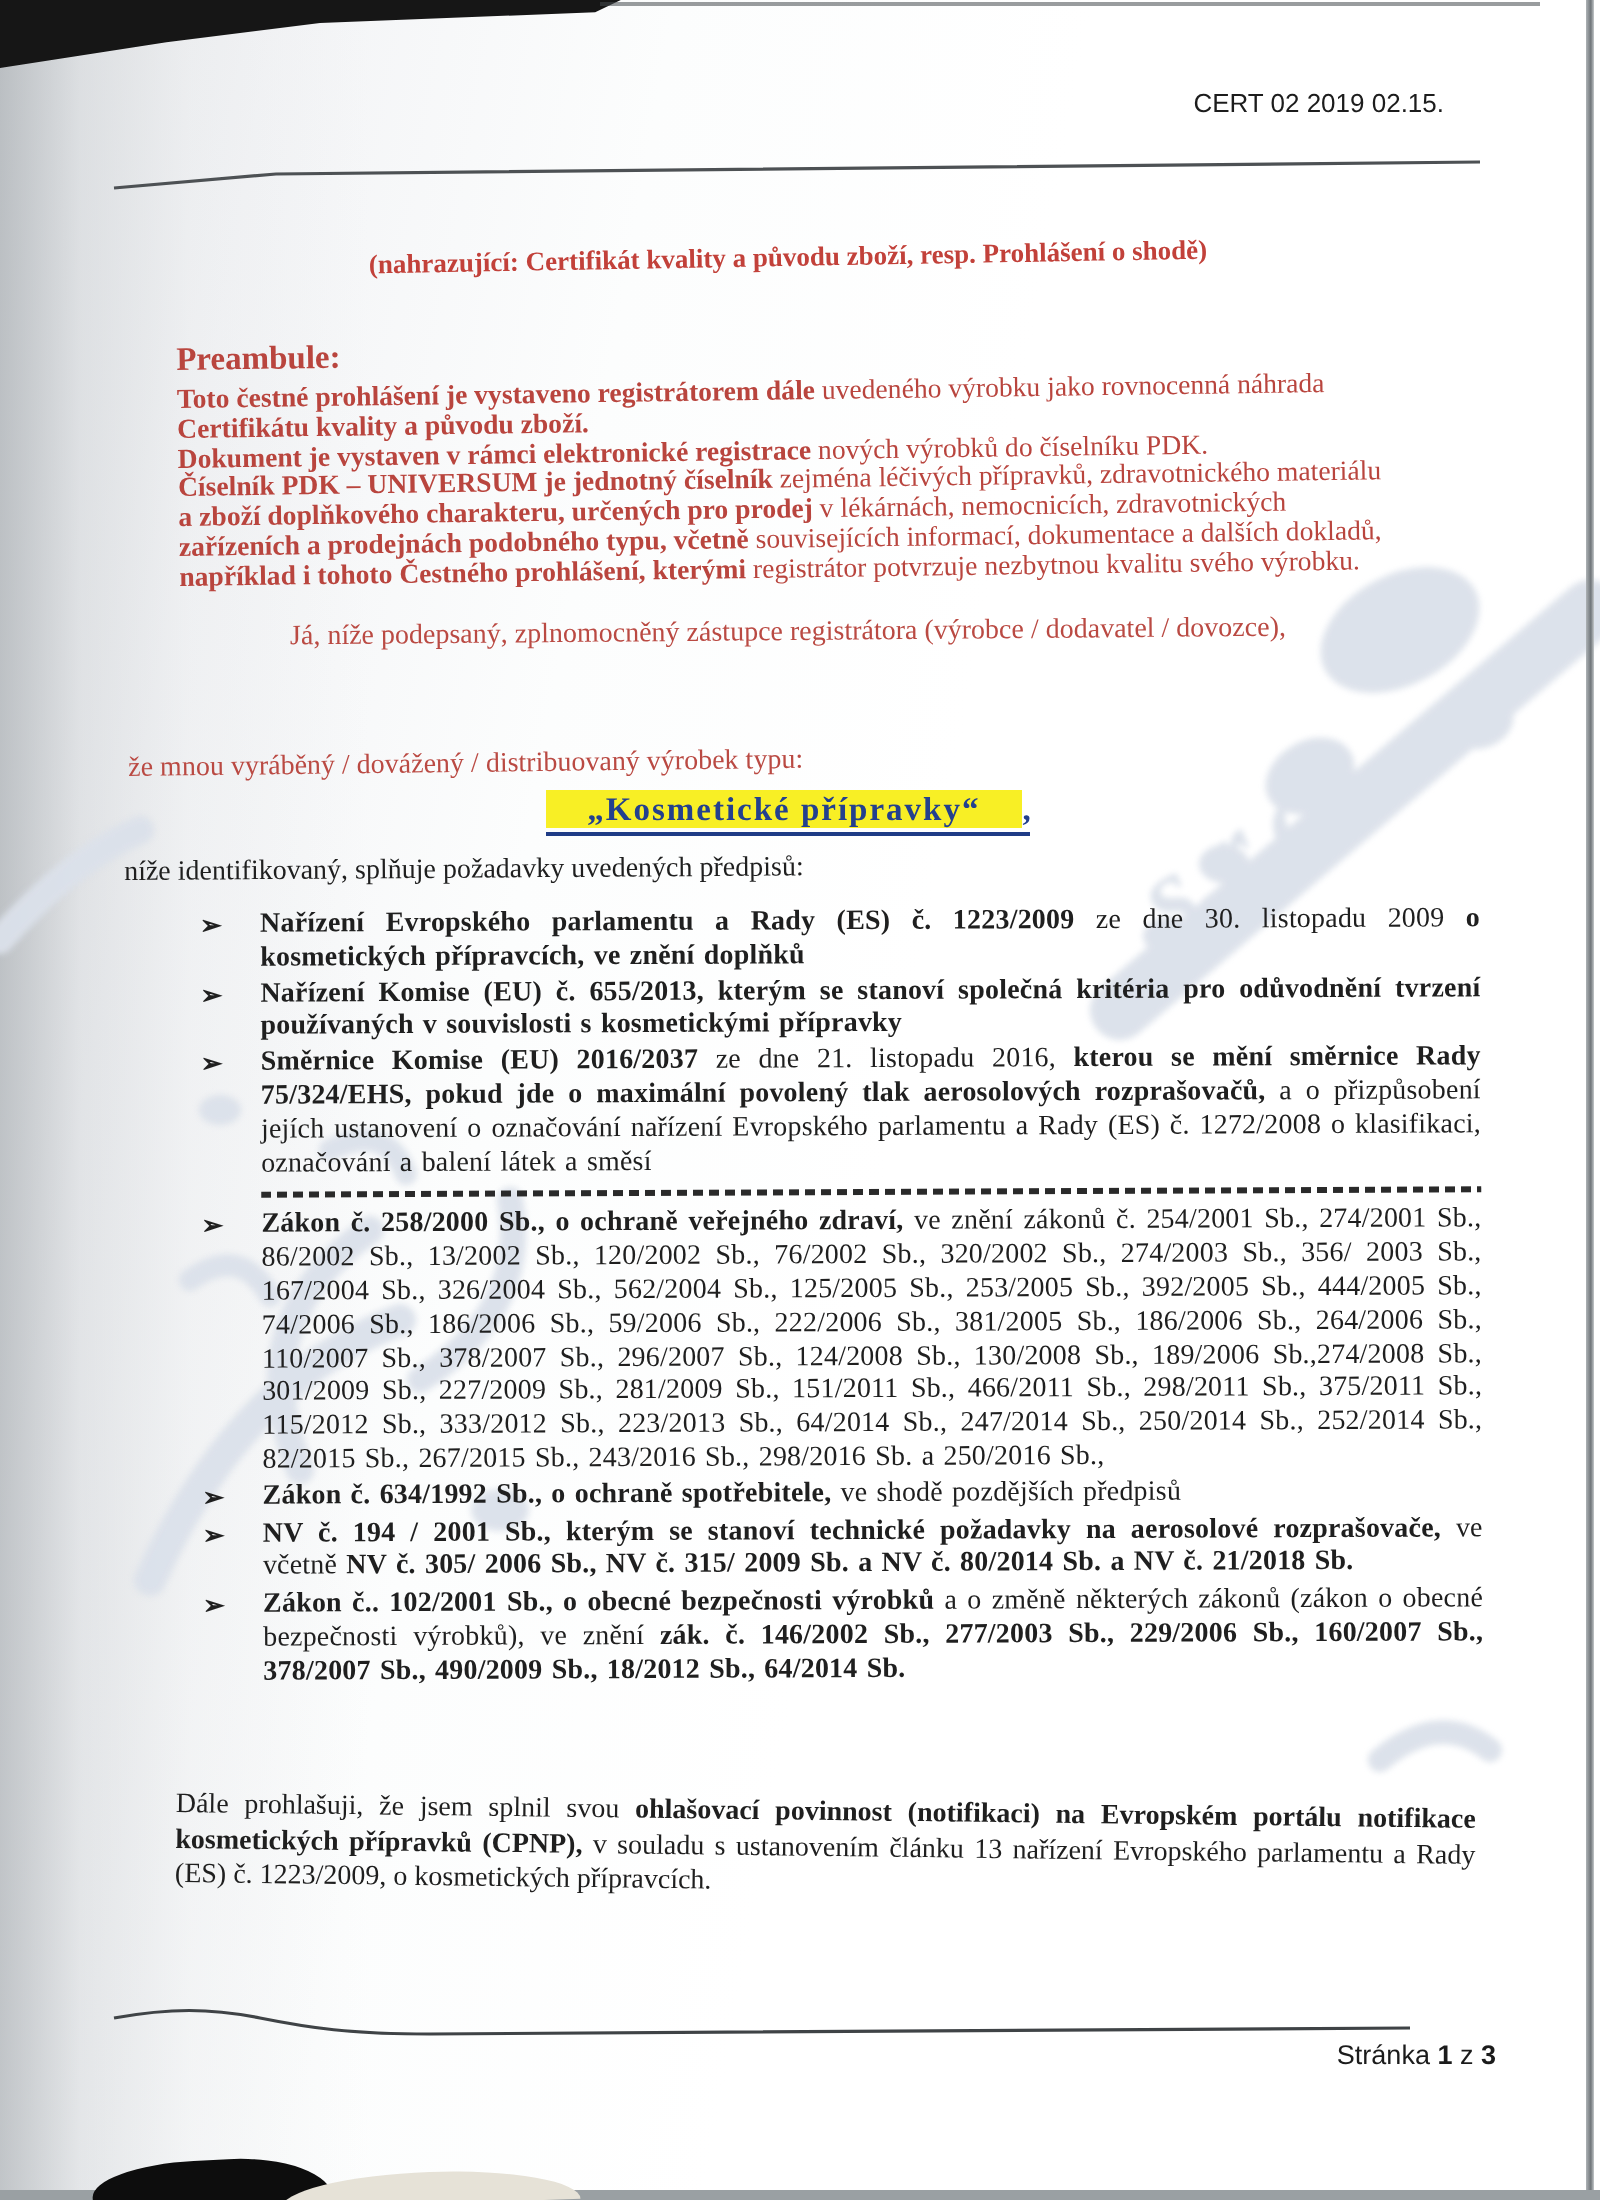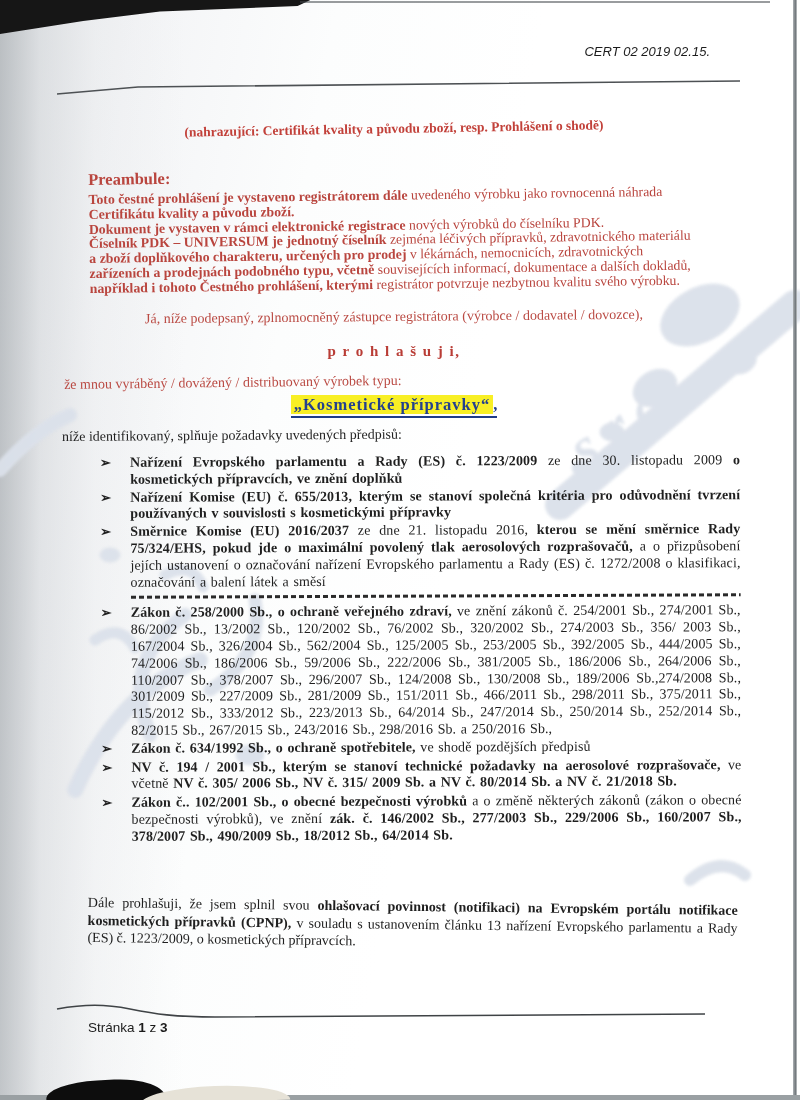--- a/index.html
+++ b/index.html
@@ -18,51 +18,51 @@
     background:linear-gradient(to right,#aeb3b6,#70767a 60%,#c4c8ca);}
   .bottom-strip{position:absolute;left:0;bottom:0;width:800px;height:5px;z-index:3;background:#9aa0a3;}
   .bottom-blob{position:absolute;left:46px;top:1080px;width:120px;height:22px;z-index:4;
     background:#0d0d0d;border-radius:60% 60% 10% 40%/100% 140% 0 0;transform:rotate(-3deg);}
   .bottom-blob2{position:absolute;left:140px;top:1086px;width:150px;height:16px;z-index:4;
     background:#e6e2d7;border-radius:50% 50% 0 0/100% 100% 0 0;transform:rotate(-2deg);}
   
   .wm{position:absolute;left:0;top:0;z-index:2;pointer-events:none;}
   
   .txt{position:absolute;z-index:5;color:#1f1f1f;}
-  .cert-code{top:44px;left:4px;width:706px;text-align:right;
-    font-family:"Liberation Sans",sans-serif;font-style:italic;font-size:13px;color:#1c1c1c;}
+  .cert-code{top:44px;left:16px;width:706px;text-align:right;
+    font-family:"Liberation Sans",sans-serif;font-size:13px;color:#1c1c1c;}
   .rules-svg{position:absolute;left:0;top:0;z-index:4;}
   .title{top:91px;left:88px;width:612px;text-align:center;font-size:22px;font-weight:bold;color:#c2413a;}
   .subtitle{top:121px;left:78px;width:632px;text-align:center;font-size:13.5px;font-weight:bold;
     color:#c2413a;transform:rotate(-1deg);}
   .preamble{top:170px;left:88px;width:660px;color:#b9453e;transform:rotate(-0.8deg);transform-origin:left top;}
   .preamble .hd{font-size:16.5px;font-weight:bold;margin-bottom:3px;}
   .preamble .ln{font-size:13.8px;line-height:14.8px;white-space:nowrap;}
   .intro-line{top:309px;left:88px;width:612px;text-align:center;font-size:14px;color:#ba4a43;
     transform:rotate(-0.5deg);}
   .verb{top:343px;left:88px;width:612px;text-align:center;font-size:15px;font-weight:bold;
     color:#b93d36;letter-spacing:1.5px;}
   .product-intro{top:377px;left:64px;font-size:14px;color:#ba4a43;white-space:nowrap;transform:rotate(-0.7deg);transform-origin:left top;}
   .product-wrap{top:395px;left:88px;width:612px;text-align:center;}
   .product-underline{display:inline-block;border-bottom:2px solid #1f3c86;padding-bottom:1px;}
-  .product-hl{background:#f8ef25;color:#23408e;font-weight:bold;font-size:16.5px;letter-spacing:1px;padding:0 3px;}
+  .product-hl{background:#f8ef25;color:#23408e;font-weight:bold;font-size:16.5px;letter-spacing:1px;padding:0 21px;}
   .product-comma{color:#23408e;font-weight:bold;font-size:16.5px;}
   .compliance-intro{top:429px;left:62px;font-size:14px;transform:rotate(-0.4deg);transform-origin:left top;white-space:nowrap;}
   .regs{top:455px;left:88px;width:652px;transform:rotate(-0.25deg);transform-origin:left top;}
   .regs ul{list-style:none;margin:0;padding:0;}
   .regs li{position:relative;padding-left:42px;font-size:14px;line-height:16.8px;
     text-align:justify;letter-spacing:.1px;word-spacing:1px;margin-bottom:1px;}
   .regs li .arrow{position:absolute;left:12px;top:0;font-size:13px;font-weight:bold;}
   .dash-sep{margin:5px 0 6px 42px;width:610px;height:3px;
     background:repeating-linear-gradient(to right,#2a2a2a 0 5px,transparent 5px 8px);}
   .grp-c{margin-top:10px;}
   .grp-c li{margin-bottom:2px;}
   .closing{top:894px;left:88px;width:650px;font-size:14px;line-height:17.6px;text-align:justify;
     transform:rotate(0.7deg);transform-origin:left top;}
-  .footer-text{top:1020px;left:88px;width:660px;text-align:left;
+  .footer-text{top:1020px;left:88px;width:660px;text-align:right;
     font-family:"Liberation Sans",sans-serif;font-size:13.5px;color:#1b1b1b;}
   .rb{font-weight:bold;}
 </style>
 </head>
 <body>
 
 <div class="page">
 
   <div class="edge-left"></div>
   <div class="corner-tl"></div>
@@ -113,21 +113,20 @@
     <div class="ln"><span class="rb">Toto čestné prohlášení je vystaveno registrátorem dále</span><span> uvedeného výrobku jako rovnocenná náhrada</span></div>
     <div class="ln"><span class="rb">Certifikátu kvality a původu zboží.</span></div>
     <div class="ln"><span class="rb">Dokument je vystaven v rámci elektronické registrace</span><span> nových výrobků do číselníku PDK.</span></div>
     <div class="ln"><span class="rb">Číselník PDK – UNIVERSUM je jednotný číselník</span><span> zejména léčivých přípravků, zdravotnického materiálu</span></div>
     <div class="ln"><span class="rb">a zboží doplňkového charakteru, určených pro prodej</span><span> v lékárnách, nemocnicích, zdravotnických</span></div>
     <div class="ln"><span class="rb">zařízeních a prodejnách podobného typu, včetně</span><span> souvisejících informací, dokumentace a dalších dokladů,</span></div>
     <div class="ln"><span class="rb">například i tohoto Čestného prohlášení, kterými</span><span> registrátor potvrzuje nezbytnou kvalitu svého výrobku.</span></div>
   </div>
 
   <div class="txt intro-line">Já, níže podepsaný, zplnomocněný zástupce registrátora (výrobce / dodavatel / dovozce),</div>
-  <div class="txt verb">p r o h l a š u j i,</div>
   <div class="txt product-intro">že mnou vyráběný / dovážený / distribuovaný výrobek typu:</div>
   <div class="txt product-wrap">
     <span class="product-underline">
       <span class="product-hl">„Kosmetické přípravky“</span><span class="product-comma">,</span>
     </span>
   </div>
   <div class="txt compliance-intro">níže identifikovaný, splňuje požadavky uvedených předpisů:</div>
 
   <div class="txt regs">
     <ul>

